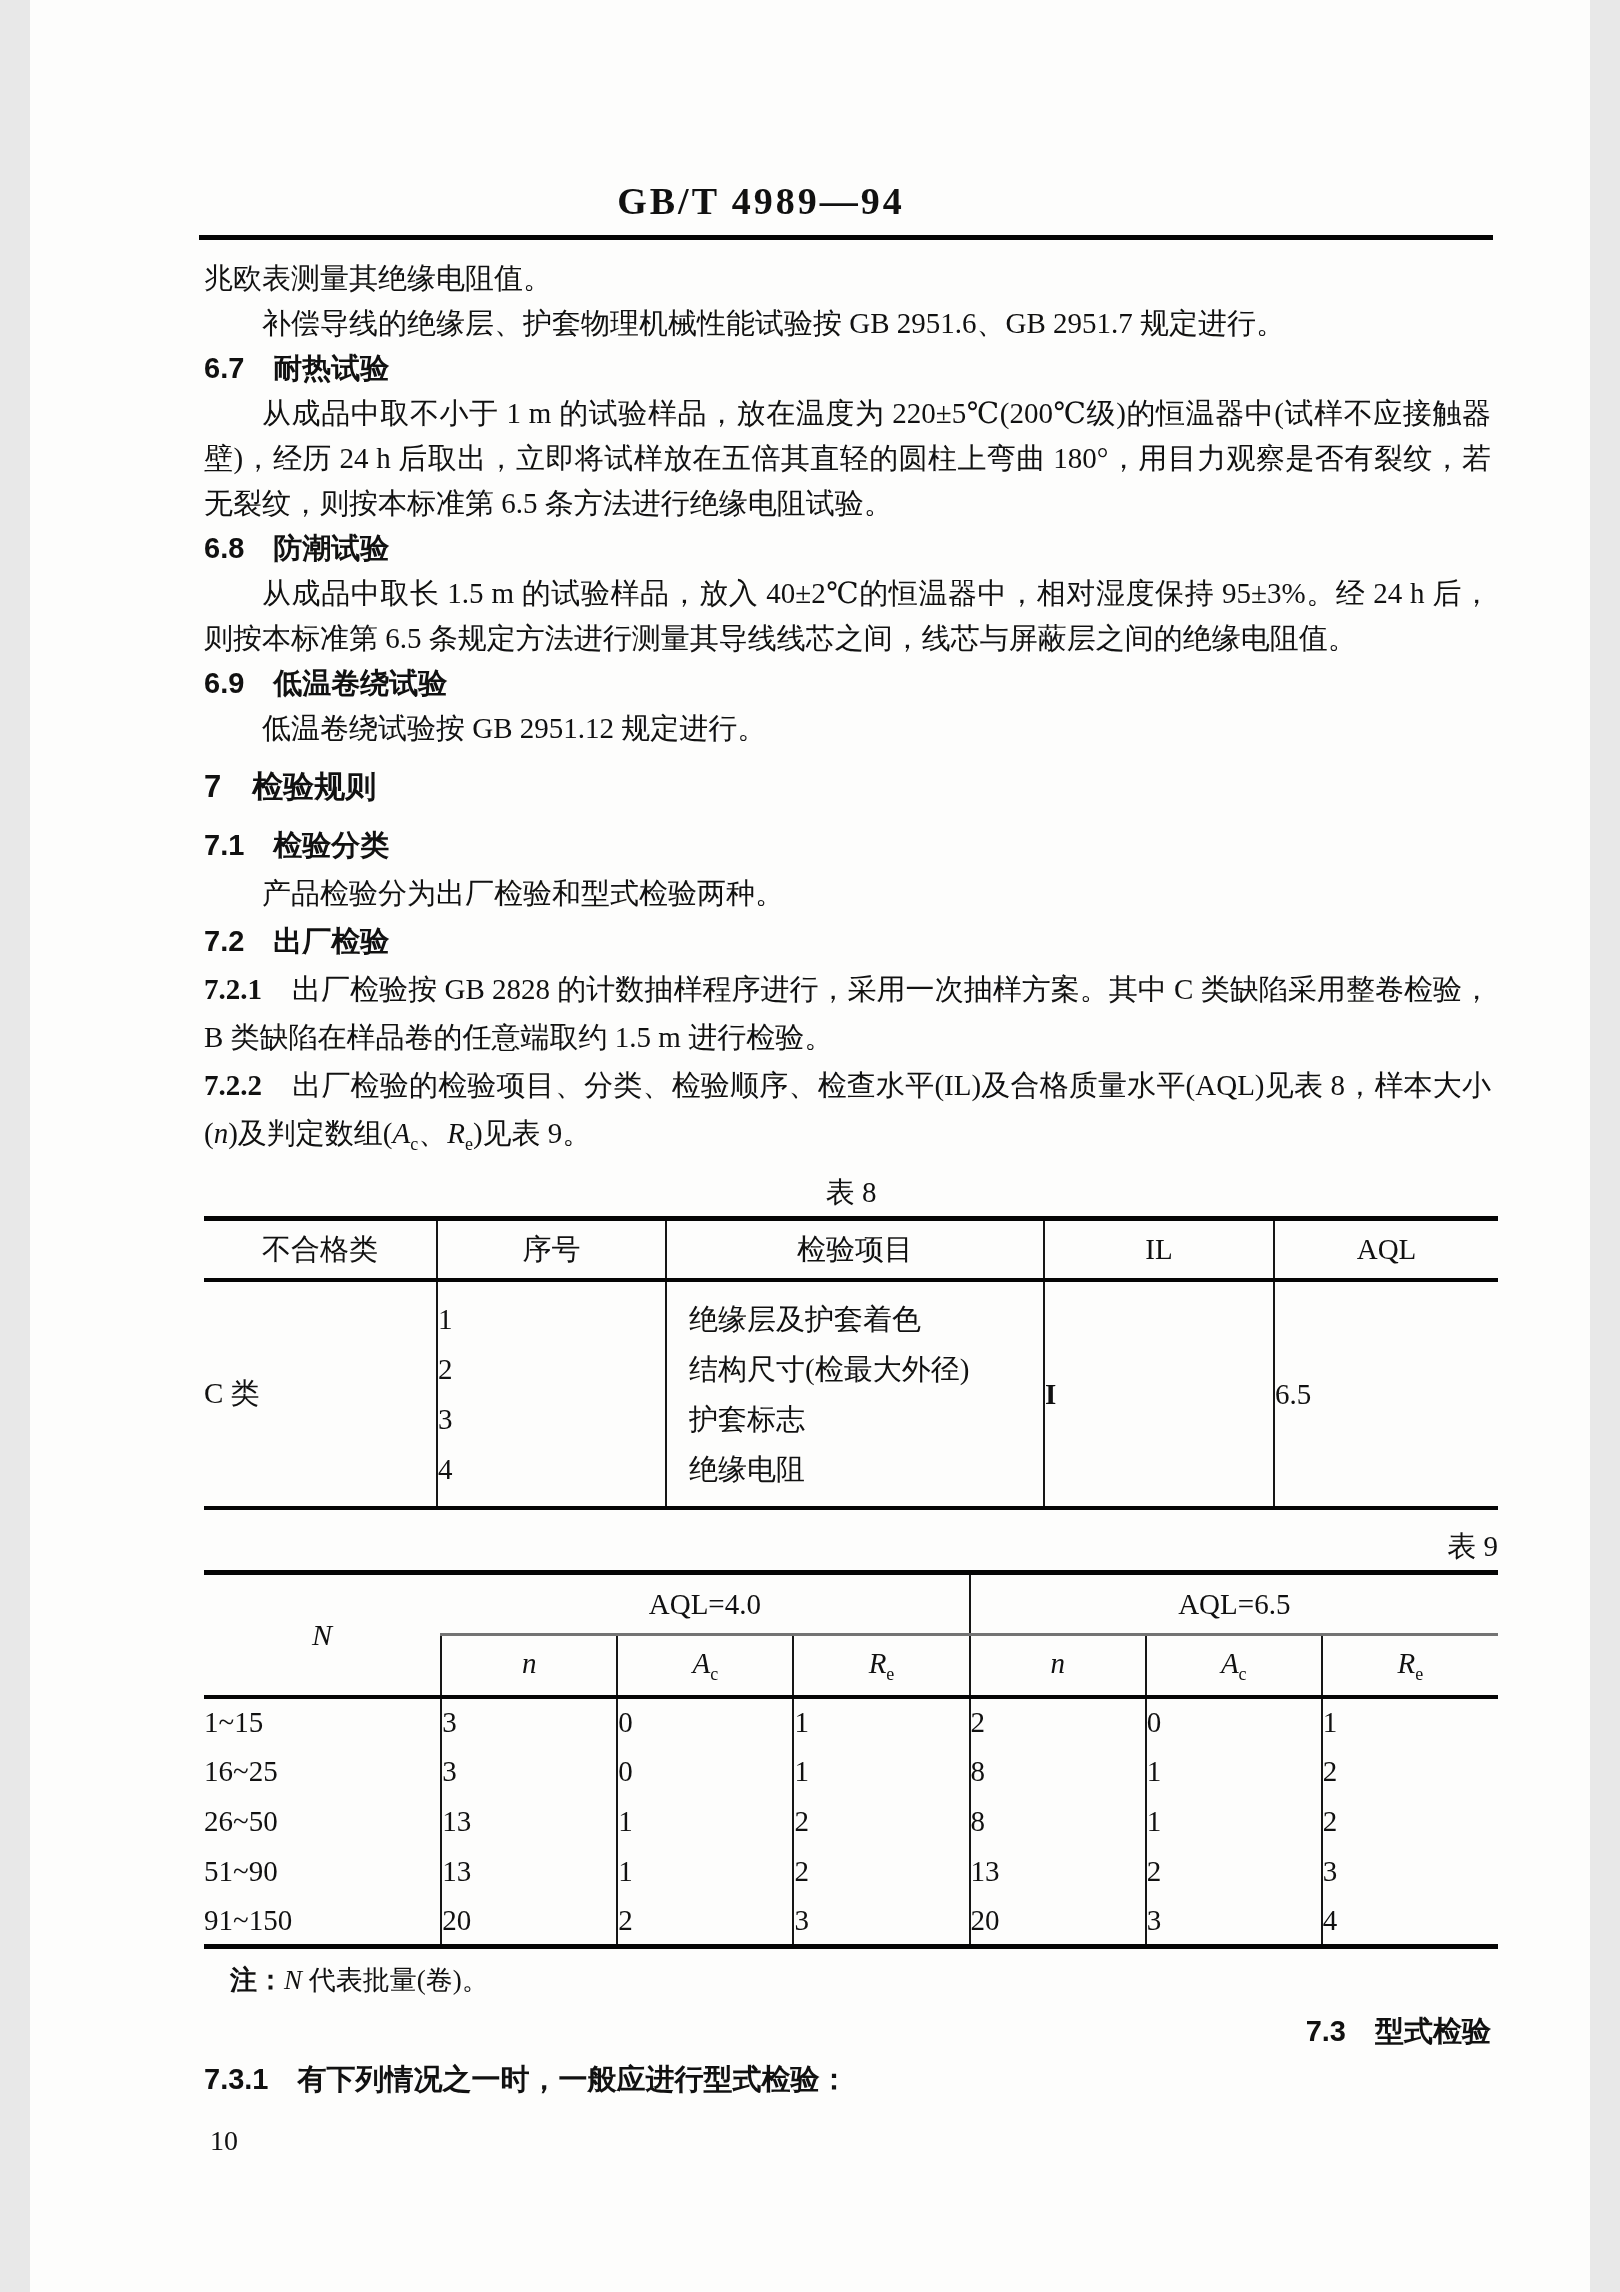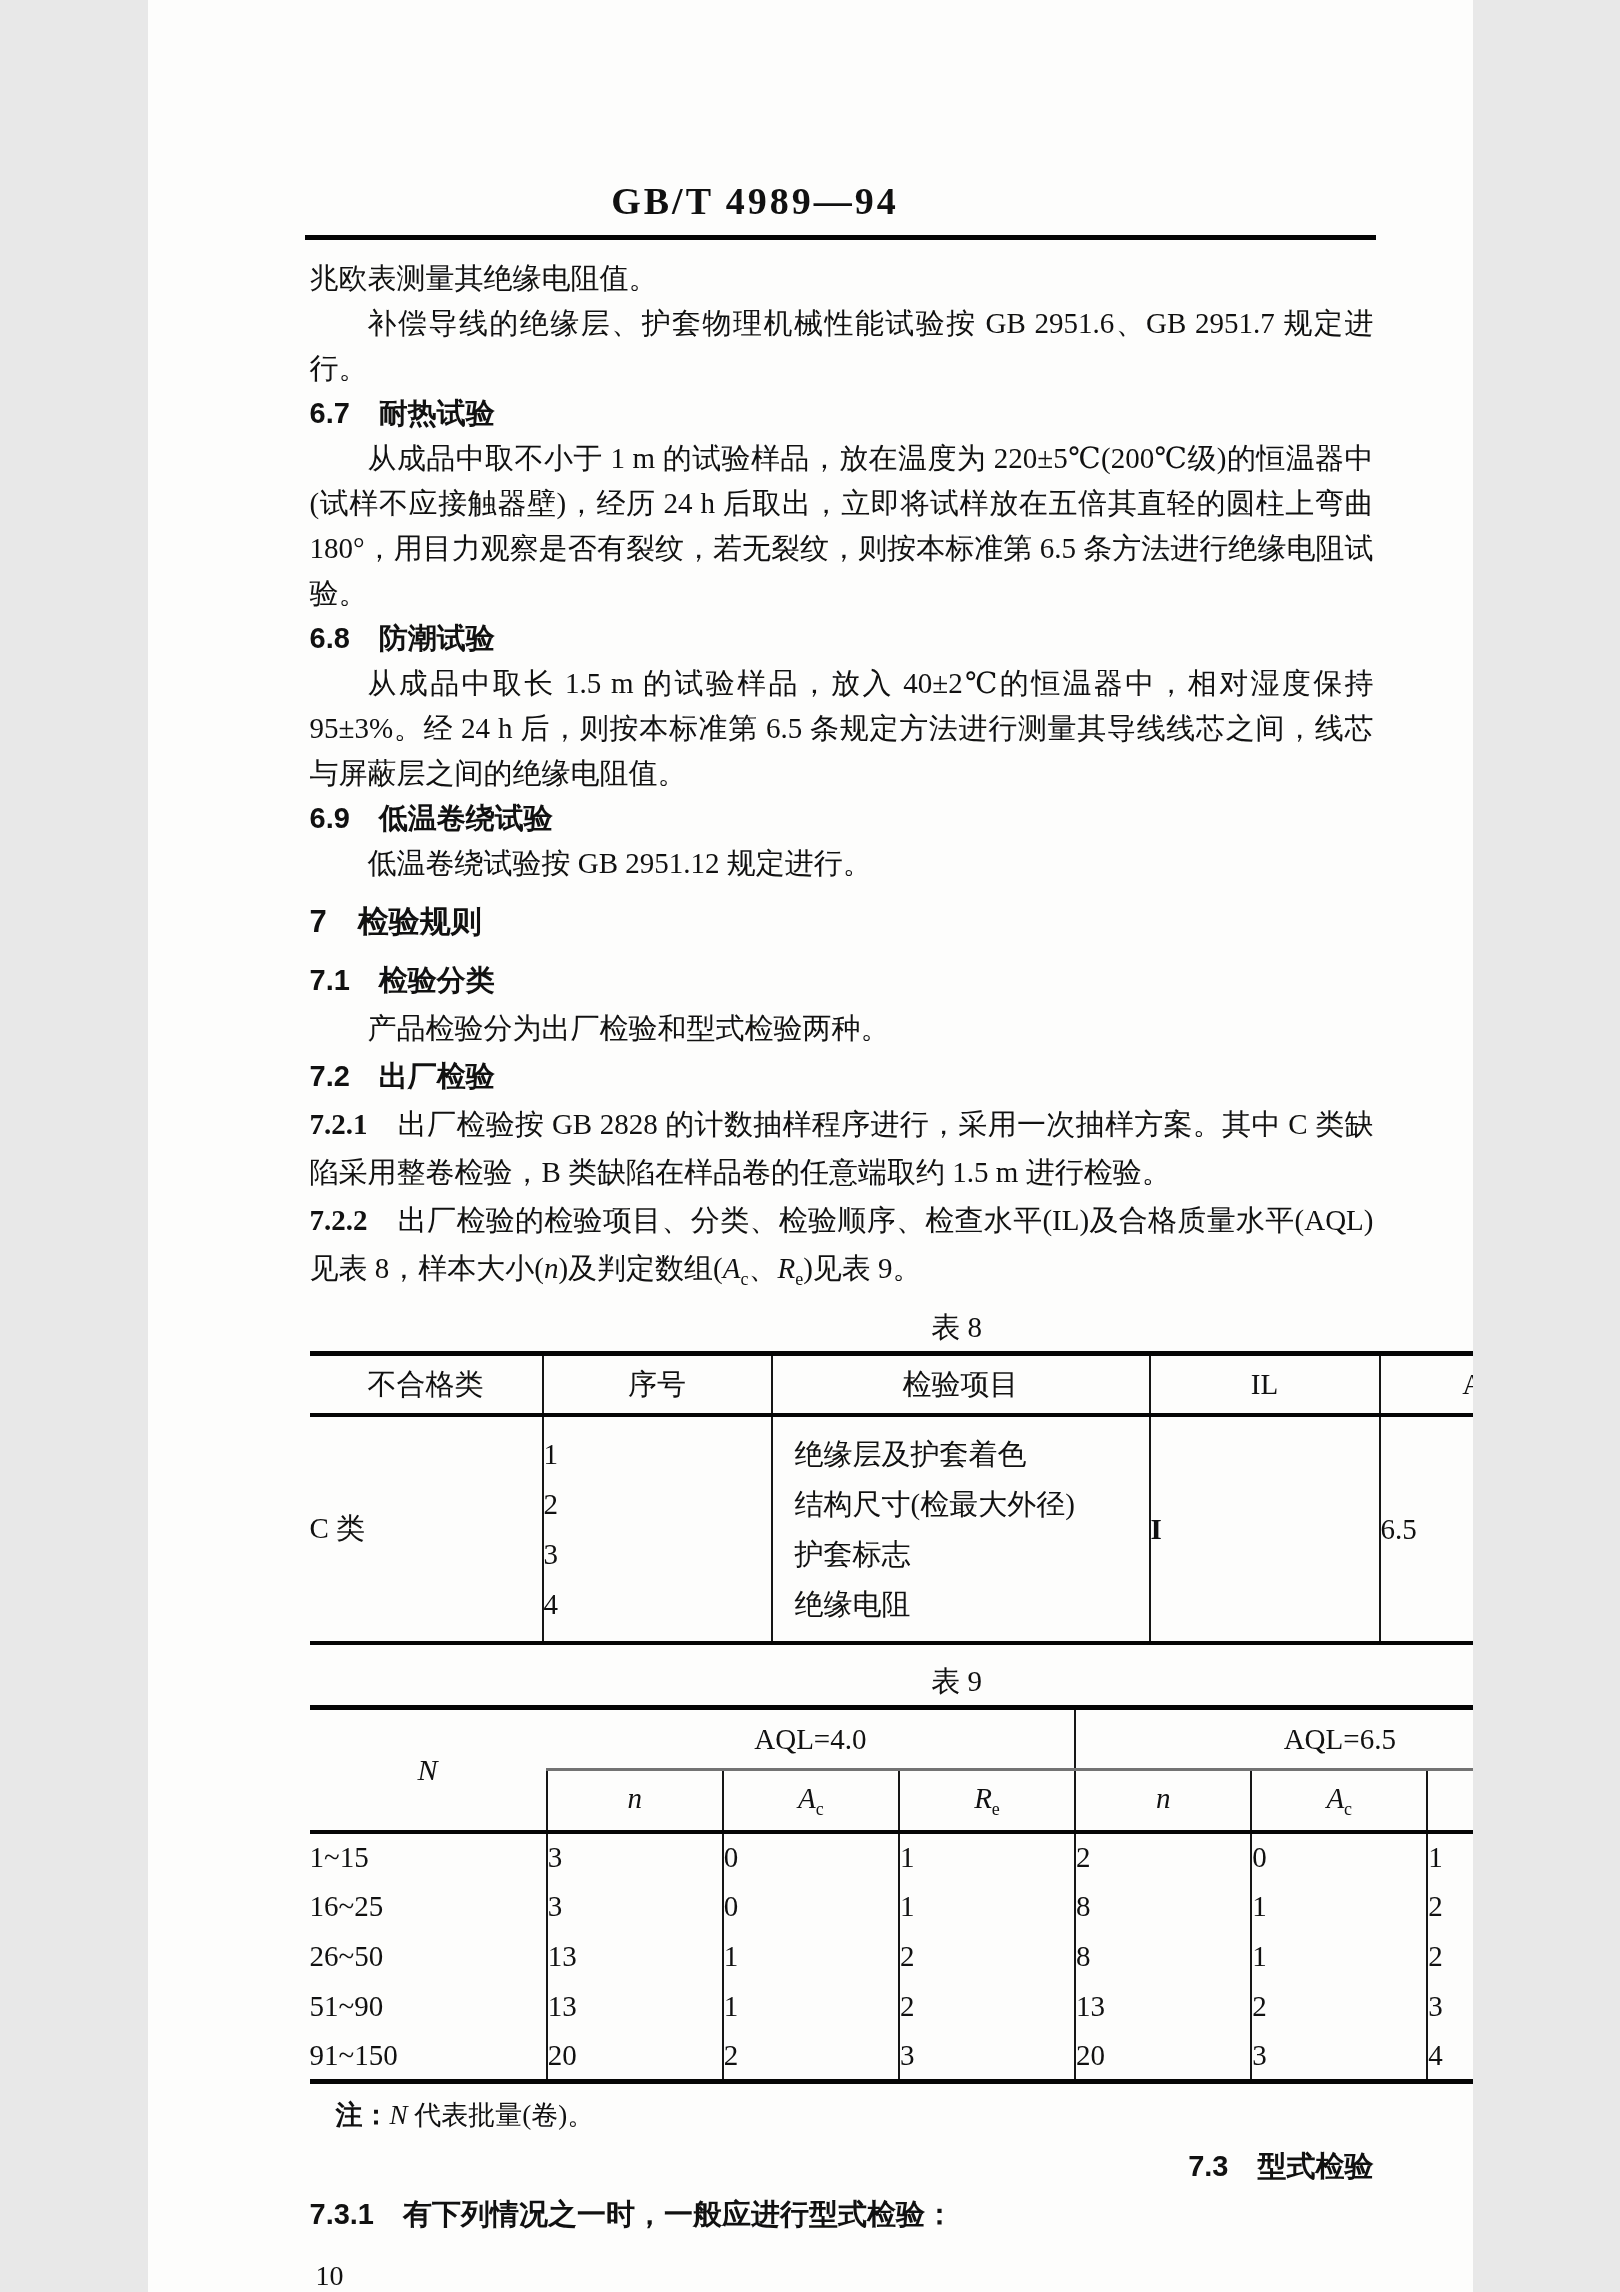--- a/index.html
+++ b/index.html
@@ -1,24 +1,25 @@
 <!DOCTYPE html>
 <html><head>
 <meta charset="utf-8">
 <style>
   * { box-sizing: border-box; }
   html, body { margin: 0; padding: 0; background: #e8e8e8; }
   .page {
     position: relative;
-    width: 1325px; height: 2292px;
+    width: 1560px; height: 2292px;
     margin: 0 auto;
     background: #fdfdfc;
     color: #111;
     font-family: "Liberation Serif", "DejaVu Serif", serif;
     overflow: hidden;
+    padding-left: 12px;
   }
   
   .doc-header { padding-top: 179px; text-align: center; }
   .doc-number {
     font-size: 38px; font-weight: bold; letter-spacing: 3px;
     transform: translateX(-55px); display: inline-block;
   }
   .header-rule {
     margin: 12px 97px 0 157px;
     height: 5px; background: #050505;
@@ -39,21 +40,21 @@
     margin: 12px 0 10px 0 !important; line-height: 48px !important;
   }
   .clause-num { font-weight: bold; margin-right: 30px; }
   .it { font-style: italic; }
   sub.sv { font-size: 0.62em; }
   
   .tbl-caption {
     width: 1294px; text-align: center;
     font-size: 29px; line-height: 44px; margin-top: 2px;
   }
-  .cap2 { margin-top: 14px; }
+  .cap2 { margin-top: 14px; text-align: right; }
   
   table { border-collapse: collapse; width: 1294px; table-layout: fixed; margin-top: 2px; }
   th, td { font-weight: normal; vertical-align: middle; font-size: 29px; padding: 0; }
   
   .t8 { border-top: 5px solid #050505; }
   .t8 th + th, .t8 td + td { border-left: 2px solid #161616; }
   .t8-head th { height: 62px; border-bottom: 4px solid #050505; }
   .t8-rowC td { border-bottom: 4px solid #050505; padding: 12px 0; }
   .t8-rowB td { height: 64px; border-bottom: 5px solid #050505; }
   .t8 .multiline div { line-height: 50px; }

